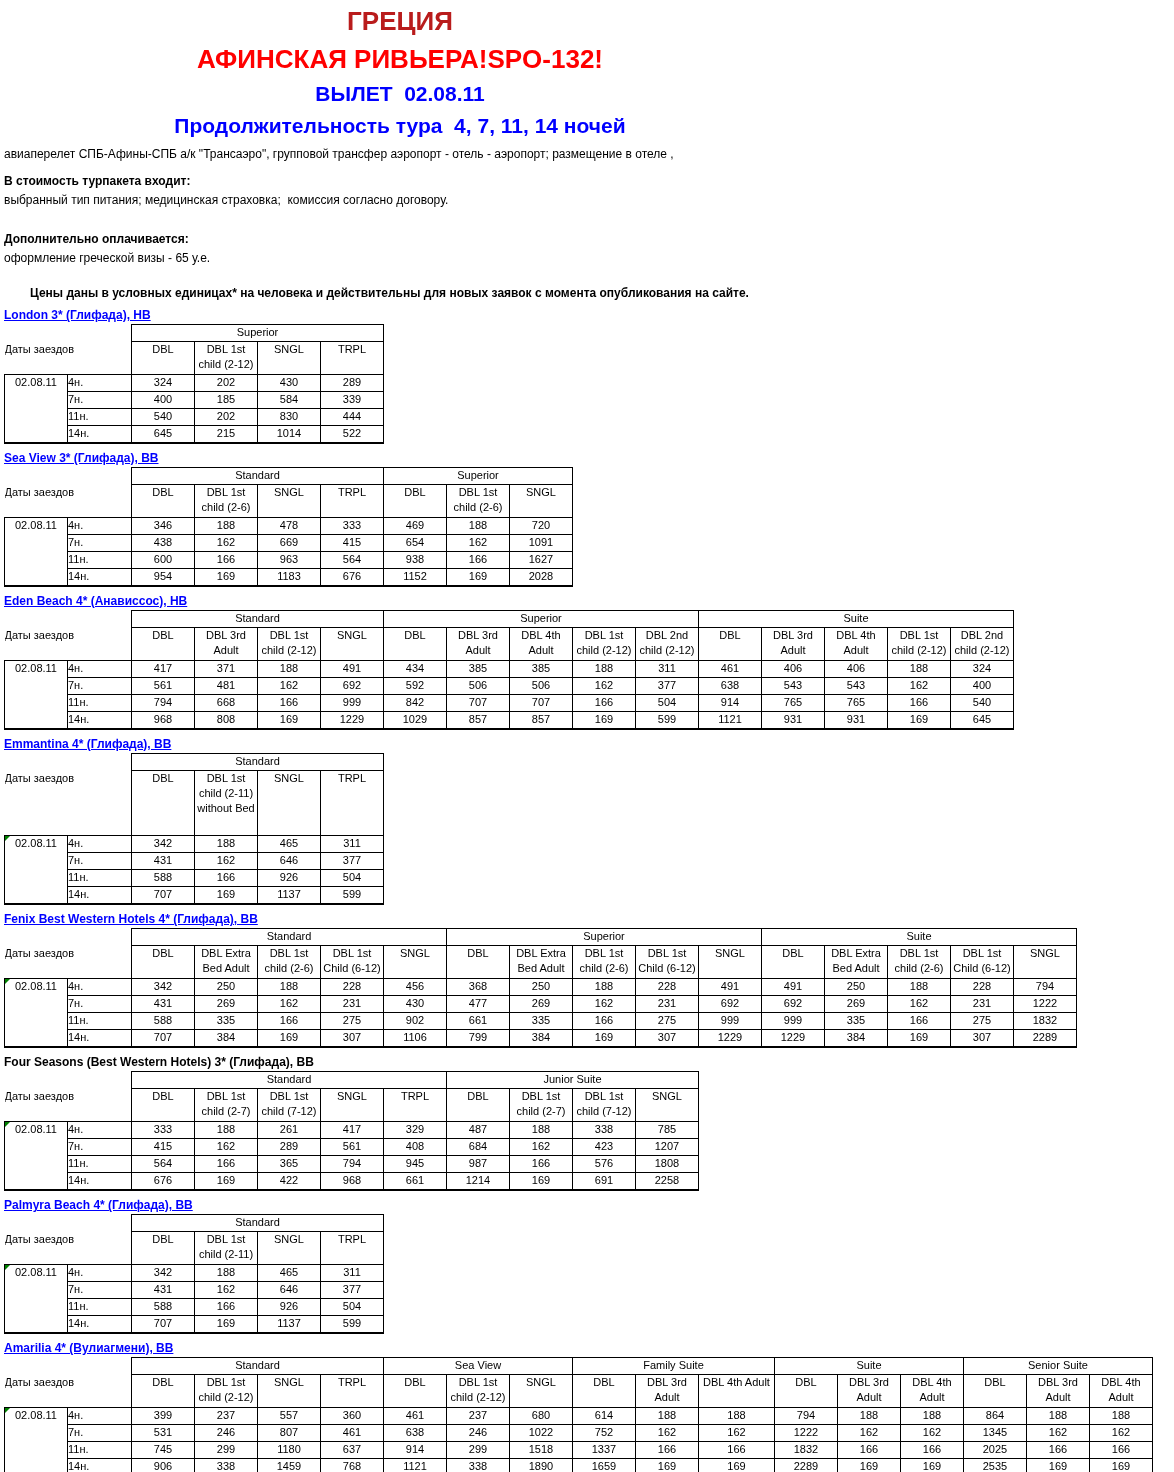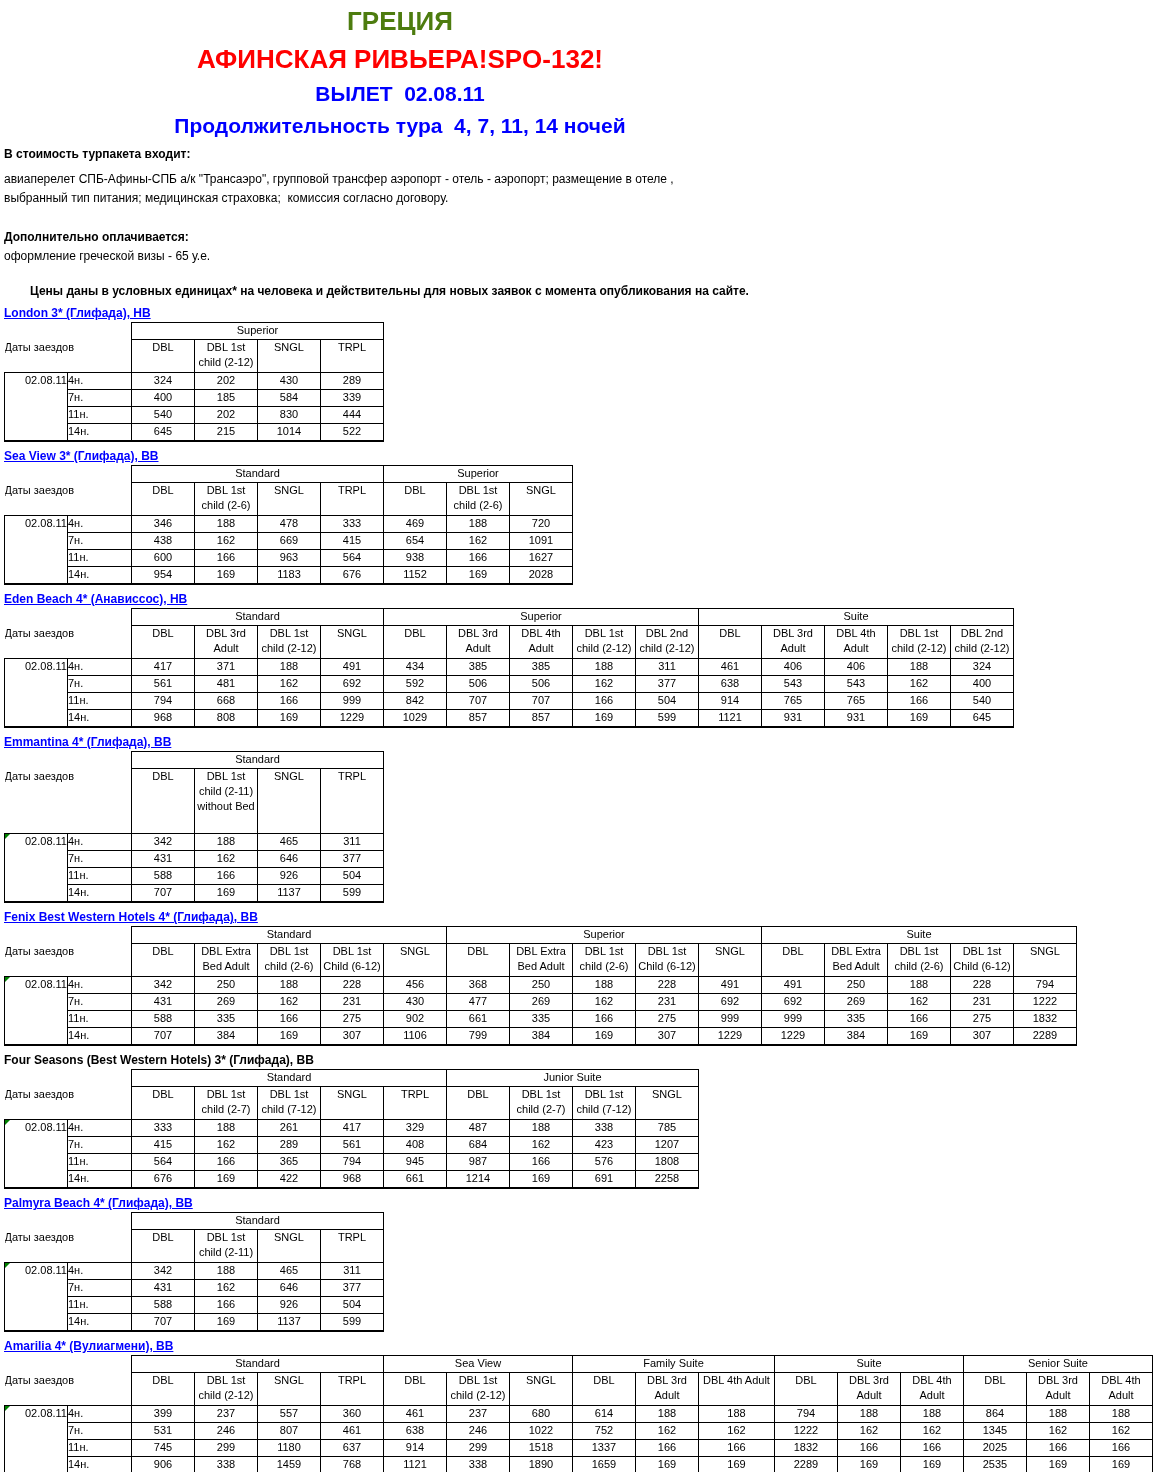--- a/index.html
+++ b/index.html
@@ -1,58 +1,58 @@
 <!DOCTYPE html>
 <html><head>
 <meta charset="utf-8">
 <style>
   html,body{margin:0;padding:0;background:#fff;}
   body{width:1174px;height:1472px;overflow:hidden;color:#000;
        font-family:"Liberation Sans",sans-serif;}
   .page{padding:4px 0 0 4px;}
   .titles{width:792px;text-align:center;font-weight:bold;}
-  .t-country{color:#4d7c0f;font-size:26px;line-height:30px;margin:2px 0 8px;}
+  .t-country{color:#b91c1c;font-size:26px;line-height:30px;margin:2px 0 8px;}
   .t-promo{color:#ff0000;font-size:26px;line-height:30px;margin:8px 0;}
   .t-dep{color:#0000ff;font-size:21px;line-height:23px;margin:8px 0;white-space:pre-wrap;}
   .t-dur{color:#0000ff;font-size:21px;line-height:23px;margin:9px 0 8px;white-space:pre-wrap;}
   .txt{font-size:12px;line-height:19px;white-space:pre-wrap;}
   .b{font-weight:bold;}
   .mt{margin-top:20px;}
   .note{margin-top:16px;margin-bottom:2px;margin-left:26px;}
   .hname{font-weight:bold;font-size:12px;line-height:14px;margin:3px 0 1px;display:inline-block;}
   .hname.link{color:#0000ff;text-decoration:underline;cursor:pointer;}
   .hotel{margin:0;}
   table.pt{border-collapse:collapse;table-layout:fixed;font-size:11px;line-height:15px;
            margin:1px 0 4px 0;border-bottom:2px solid #000;}
   table.pt td{padding:0;vertical-align:top;overflow:hidden;}
   td.blank{border:none;}
   td.ghead{border:1px solid #000;text-align:center;height:16px;}
   td.dlabel{border:none;border-bottom:1px solid #000;vertical-align:bottom;padding:0 0 1px 1px;}
   td.chead{border:1px solid #000;text-align:center;height:32px;}
   table.pt.tall td.chead{height:64px;}
-  td.date{border:1px solid #000;text-align:right;padding:1px 0 0 2px;position:relative;}
+  td.date{border:1px solid #000;text-align:center;padding:1px 0 0 2px;position:relative;}
   td.nights{border:1px solid #000;text-align:left;padding:1px 0 0 2px;height:16px;}
   td.val{border:1px solid #000;text-align:center;padding-top:1px;}
   .marker{position:absolute;top:0;left:0;width:0;height:0;
           border-top:5px solid #008000;border-right:5px solid transparent;}
 </style>
 </head>
 <body>
 
 <div class="page">
 
   <div class="titles">
     <div class="t-country">ГРЕЦИЯ</div>
     <div class="t-promo">АФИНСКАЯ РИВЬЕРА!SPO-132!</div>
     <div class="t-dep">ВЫЛЕТ  02.08.11</div>
     <div class="t-dur">Продолжительность тура  4, 7, 11, 14 ночей</div>
   </div>
 
+  <div class="txt" style="margin-top:6px;">авиаперелет СПБ-Афины-СПБ а/к "Трансаэро", групповой трансфер аэропорт - отель - аэропорт; размещение в отеле ,</div>
   <div class="txt b" style="margin-top:8px;">В стоимость турпакета входит:</div>
-  <div class="txt" style="margin-top:6px;">авиаперелет СПБ-Афины-СПБ а/к "Трансаэро", групповой трансфер аэропорт - отель - аэропорт; размещение в отеле ,</div>
   <div class="txt">выбранный тип питания; медицинская страховка;  комиссия согласно договору.</div>
 
   <div class="txt b mt">Дополнительно оплачивается:</div>
   <div class="txt">оформление греческой визы - 65 у.е.</div>
 
   <div class="txt b note">Цены даны в условных единицах* на человека и действительны для новых заявок с момента опубликования на сайте.</div>
 
   <div id="hotels-root">
       <div class="hotel"><div class="hname link">London 3* (Глифада), НВ</div><br><table class="pt">
           <colgroup>

